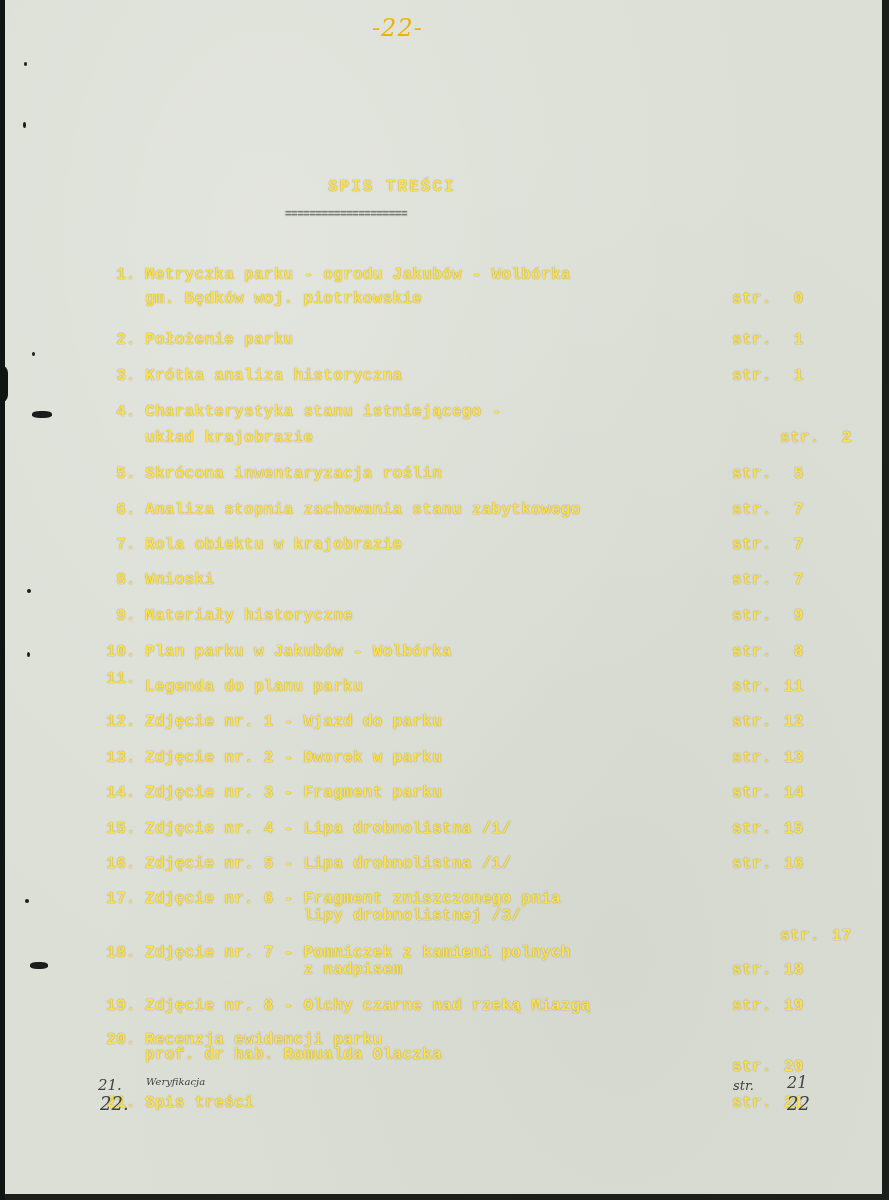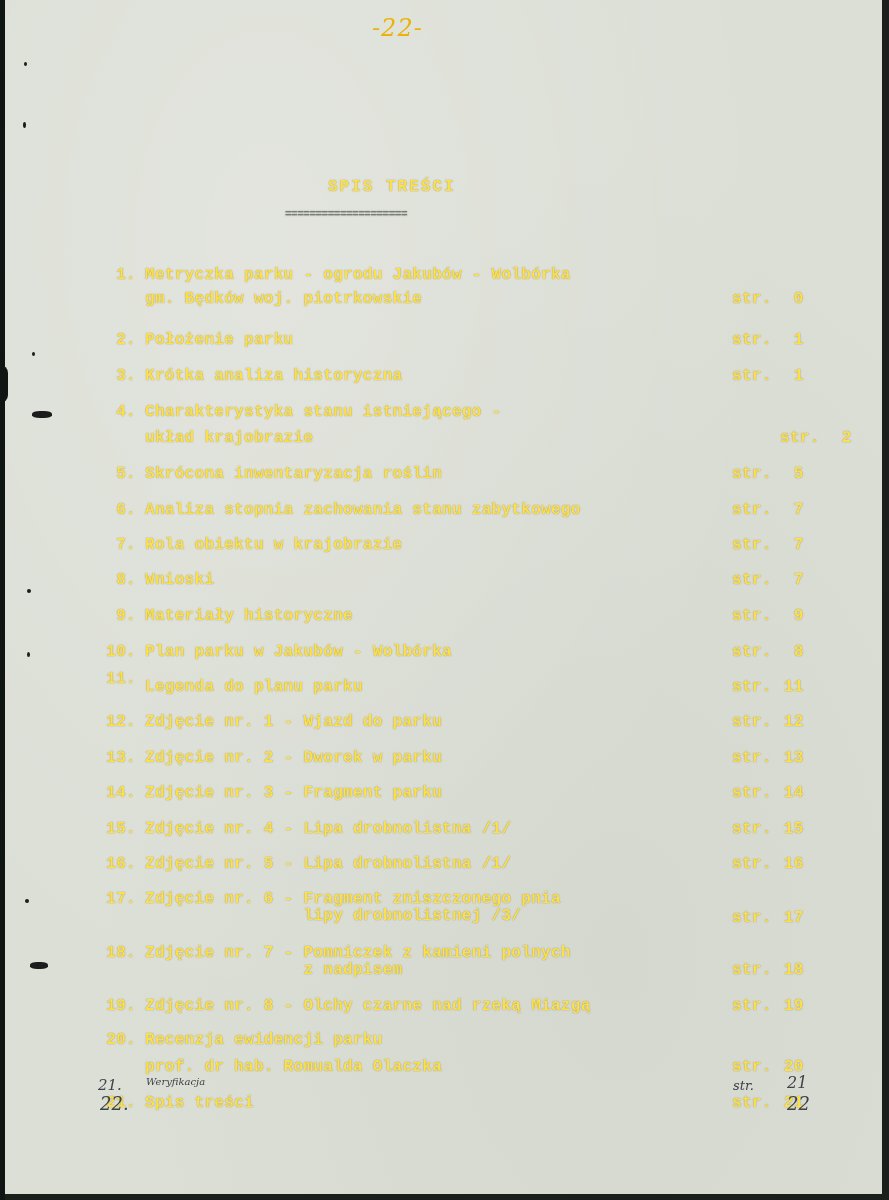--- a/index.html
+++ b/index.html
@@ -234,40 +234,40 @@
   <div class="entry" style="top:855px;">
     <span class="num">16.</span>
     <span class="line">Zdjęcie nr. 5 - Lipa drobnolistna /1/</span>
     <span class="page"><span>str.</span><span class="pn">16</span></span>
   </div>
 
   <div class="entry" style="top:890px;">
     <span class="num">17.</span>
     <span class="line">Zdjęcie nr. 6 - Fragment zniszczonego pnia</span>
     <span class="line" style="top:17px;">                lipy drobnolistnej /3/</span>
-    <span class="page" style="top:19px;"><span>str.</span><span class="pn">17</span></span>
+    <span class="page" style="top:37px;margin-left:48px;"><span>str.</span><span class="pn">17</span></span>
   </div>
 
   <div class="entry" style="top:944px;">
     <span class="num">18.</span>
     <span class="line">Zdjęcie nr. 7 - Pomniczek z kamieni polnych</span>
     <span class="line" style="top:17px;">                z nadpisem</span>
     <span class="page" style="top:17px;"><span>str.</span><span class="pn">18</span></span>
   </div>
 
   <div class="entry" style="top:997px;">
     <span class="num">19.</span>
     <span class="line">Zdjęcie nr. 8 - Olchy czarne nad rzeką Miazgą</span>
     <span class="page"><span>str.</span><span class="pn">19</span></span>
   </div>
 
   <div class="entry" style="top:1031px;">
     <span class="num">20.</span>
     <span class="line">Recenzja ewidencji parku</span>
-    <span class="line" style="top:27px;">prof. dr hab. Romualda Olaczka</span>
+    <span class="line" style="top:15px;">prof. dr hab. Romualda Olaczka</span>
     <span class="page" style="top:27px;"><span>str.</span><span class="pn">20</span></span>
   </div>
 
   <div class="entry" style="top:1094px;">
     <span class="num">21.</span>
     <span class="line">Spis treści</span>
     <span class="page"><span>str.</span><span class="pn">21</span></span>
   </div>
 </div>
 

